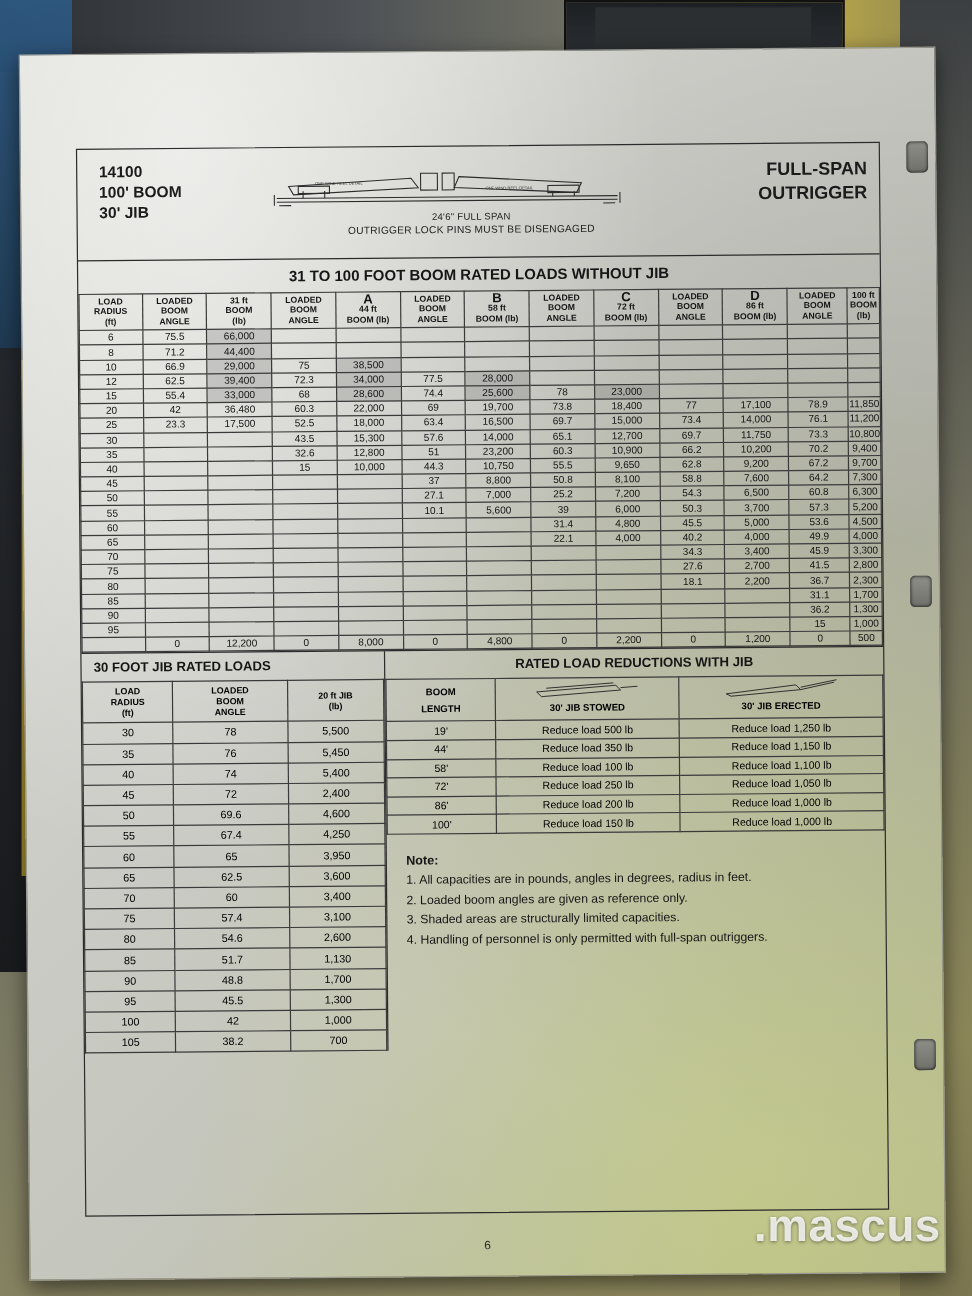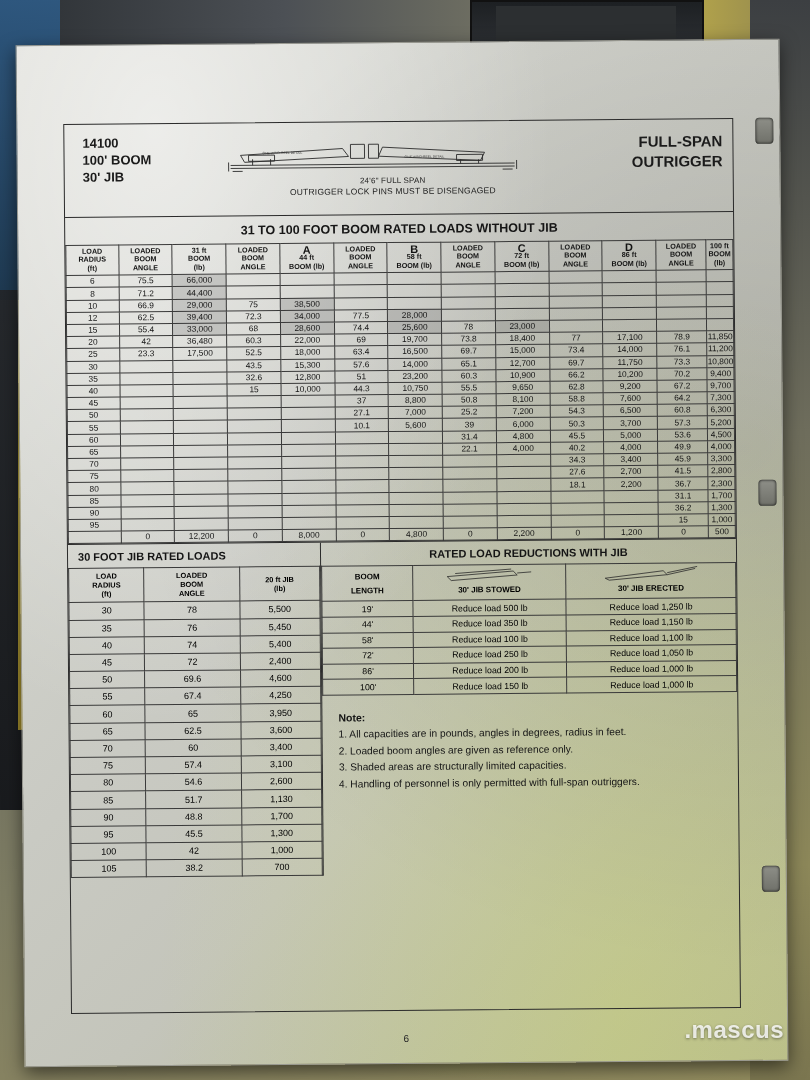--- a/index.html
+++ b/index.html
@@ -83,21 +83,21 @@
   .rl-title{text-align:center;font-weight:bold;font-size:11px;padding:6px 0 5px;color:#151515;}
   .rl-tbl{font-size:8.8px;}
   .rl-tbl th,.rl-tbl td{border:0.8px solid #3a3a3a;text-align:center;height:14.6px;line-height:14px;padding:0;}
   .rl-tbl thead th{font-weight:bold;font-size:8px;padding:2px 0;height:auto;vertical-align:bottom;}
   .rl-tbl thead th.iconhdr{height:30px;}
   .mini-jib{display:block;margin:0 auto 1px;}
   .note{padding:14px 10px 6px 16px;font-size:10.2px;line-height:16.5px;color:#151515;}
   .note b{font-size:10.5px;text-align:right;}
   .pagenum{position:absolute;left:0;right:0;bottom:-34px;text-align:center;font-size:10px;color:#2a2a2a;}
   
-  .watermark{position:absolute;right:26px;bottom:36px;font-size:24px;font-weight:bold;
+  .watermark{position:absolute;right:26px;bottom:36px;font-size:38px;font-weight:bold;
     color:rgba(255,255,255,.82);text-shadow:0 1px 3px rgba(0,0,0,.45);letter-spacing:.5px;}
   .hole{position:absolute;right:6px;width:18px;height:26px;border-radius:4px;
     background:linear-gradient(180deg,#8e8f88,#6f7069);box-shadow:inset 0 0 3px #000;}
 </style>
 </head>
 <body>
 
 <div class="photo-bg"></div>
 <div class="bg-top-strip"></div>
 <div class="bg-blue"></div>

